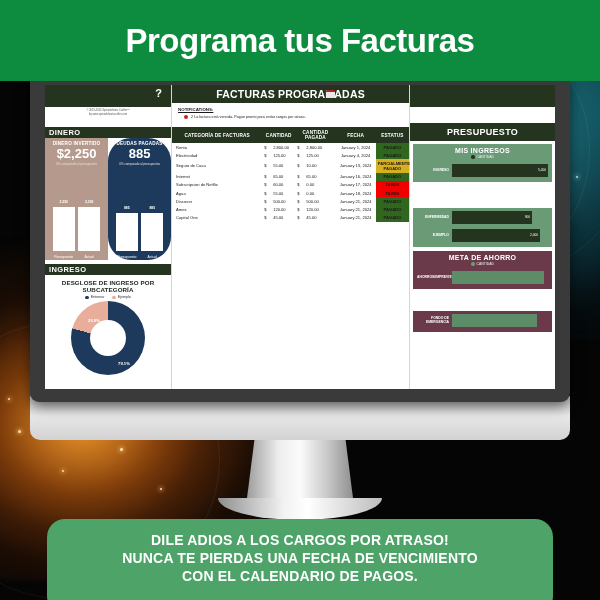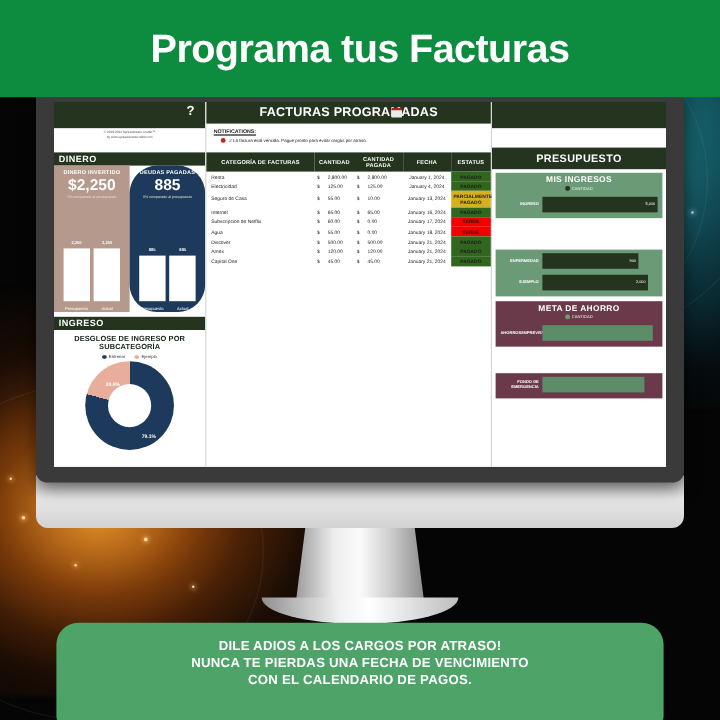--- a/index.html
+++ b/index.html
@@ -48,21 +48,21 @@
   }
 
   
   .footer {
     position:absolute; left:47px; top:519px; width:506px; height:95px;
     background:#4da368; border-radius:18px;
     display:flex; align-items:flex-start; justify-content:center; z-index:8;
     padding-top:13px;
   }
   .footer-text {
-    color:#ffffff; font-size:11px; font-weight:bold; text-align:center;
+    color:#ffffff; font-size:14px; font-weight:bold; text-align:center;
     line-height:1.28; letter-spacing:0.2px; white-space:pre-line;
   }
 
   
   .monitor { position:absolute; left:30px; top:72px; width:540px; height:330px; z-index:5; }
   .bezel {
     position:absolute; inset:0; background:#3a3a3a; border-radius:9px;
     box-shadow:0 4px 14px rgba(0,0,0,0.6);
   }
   .screen {

